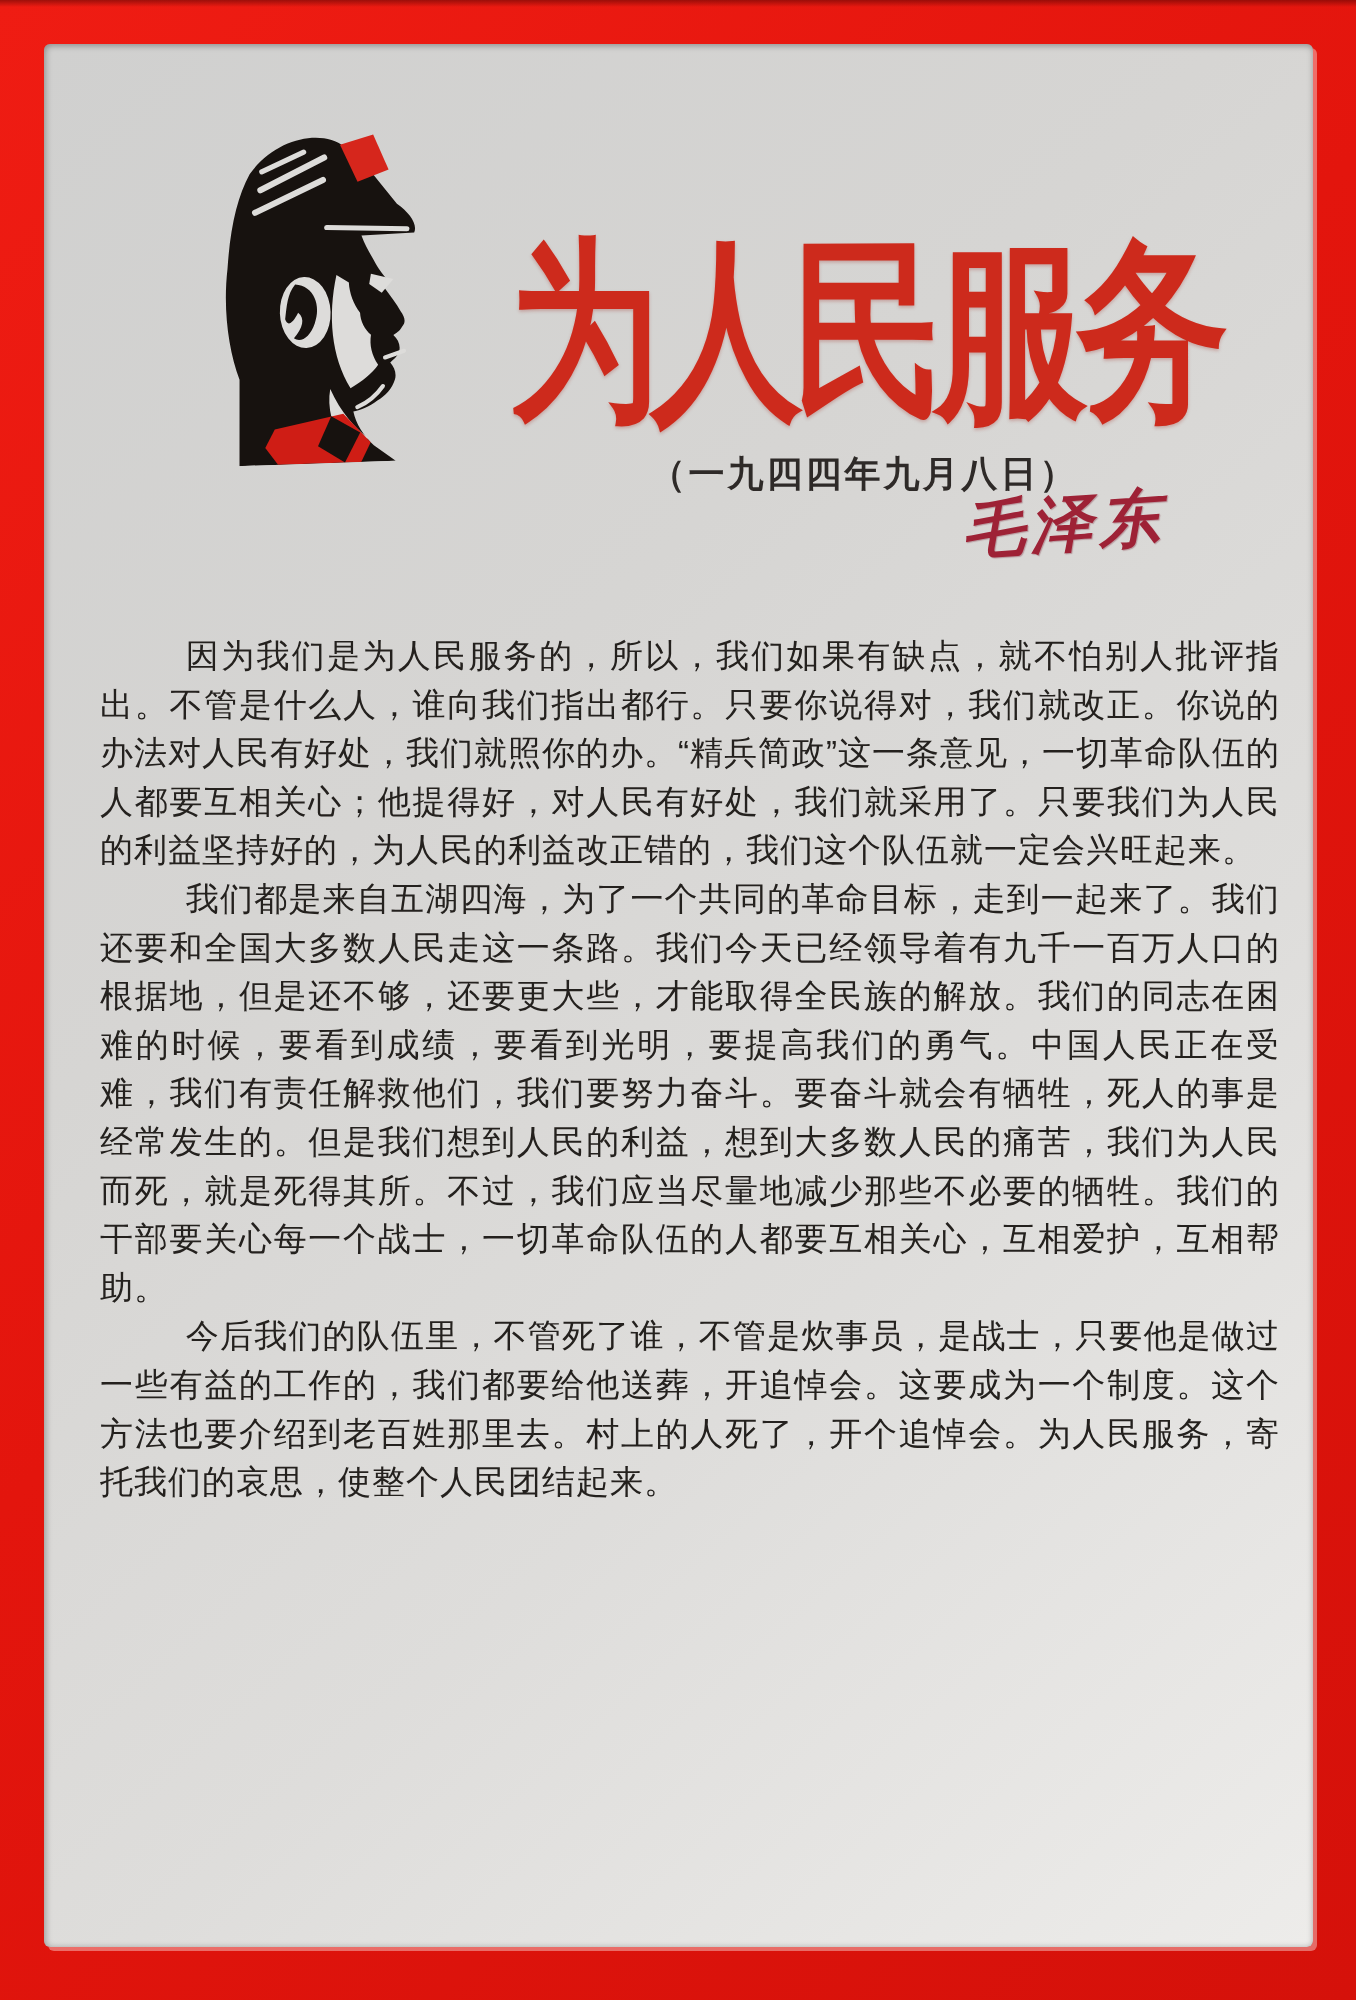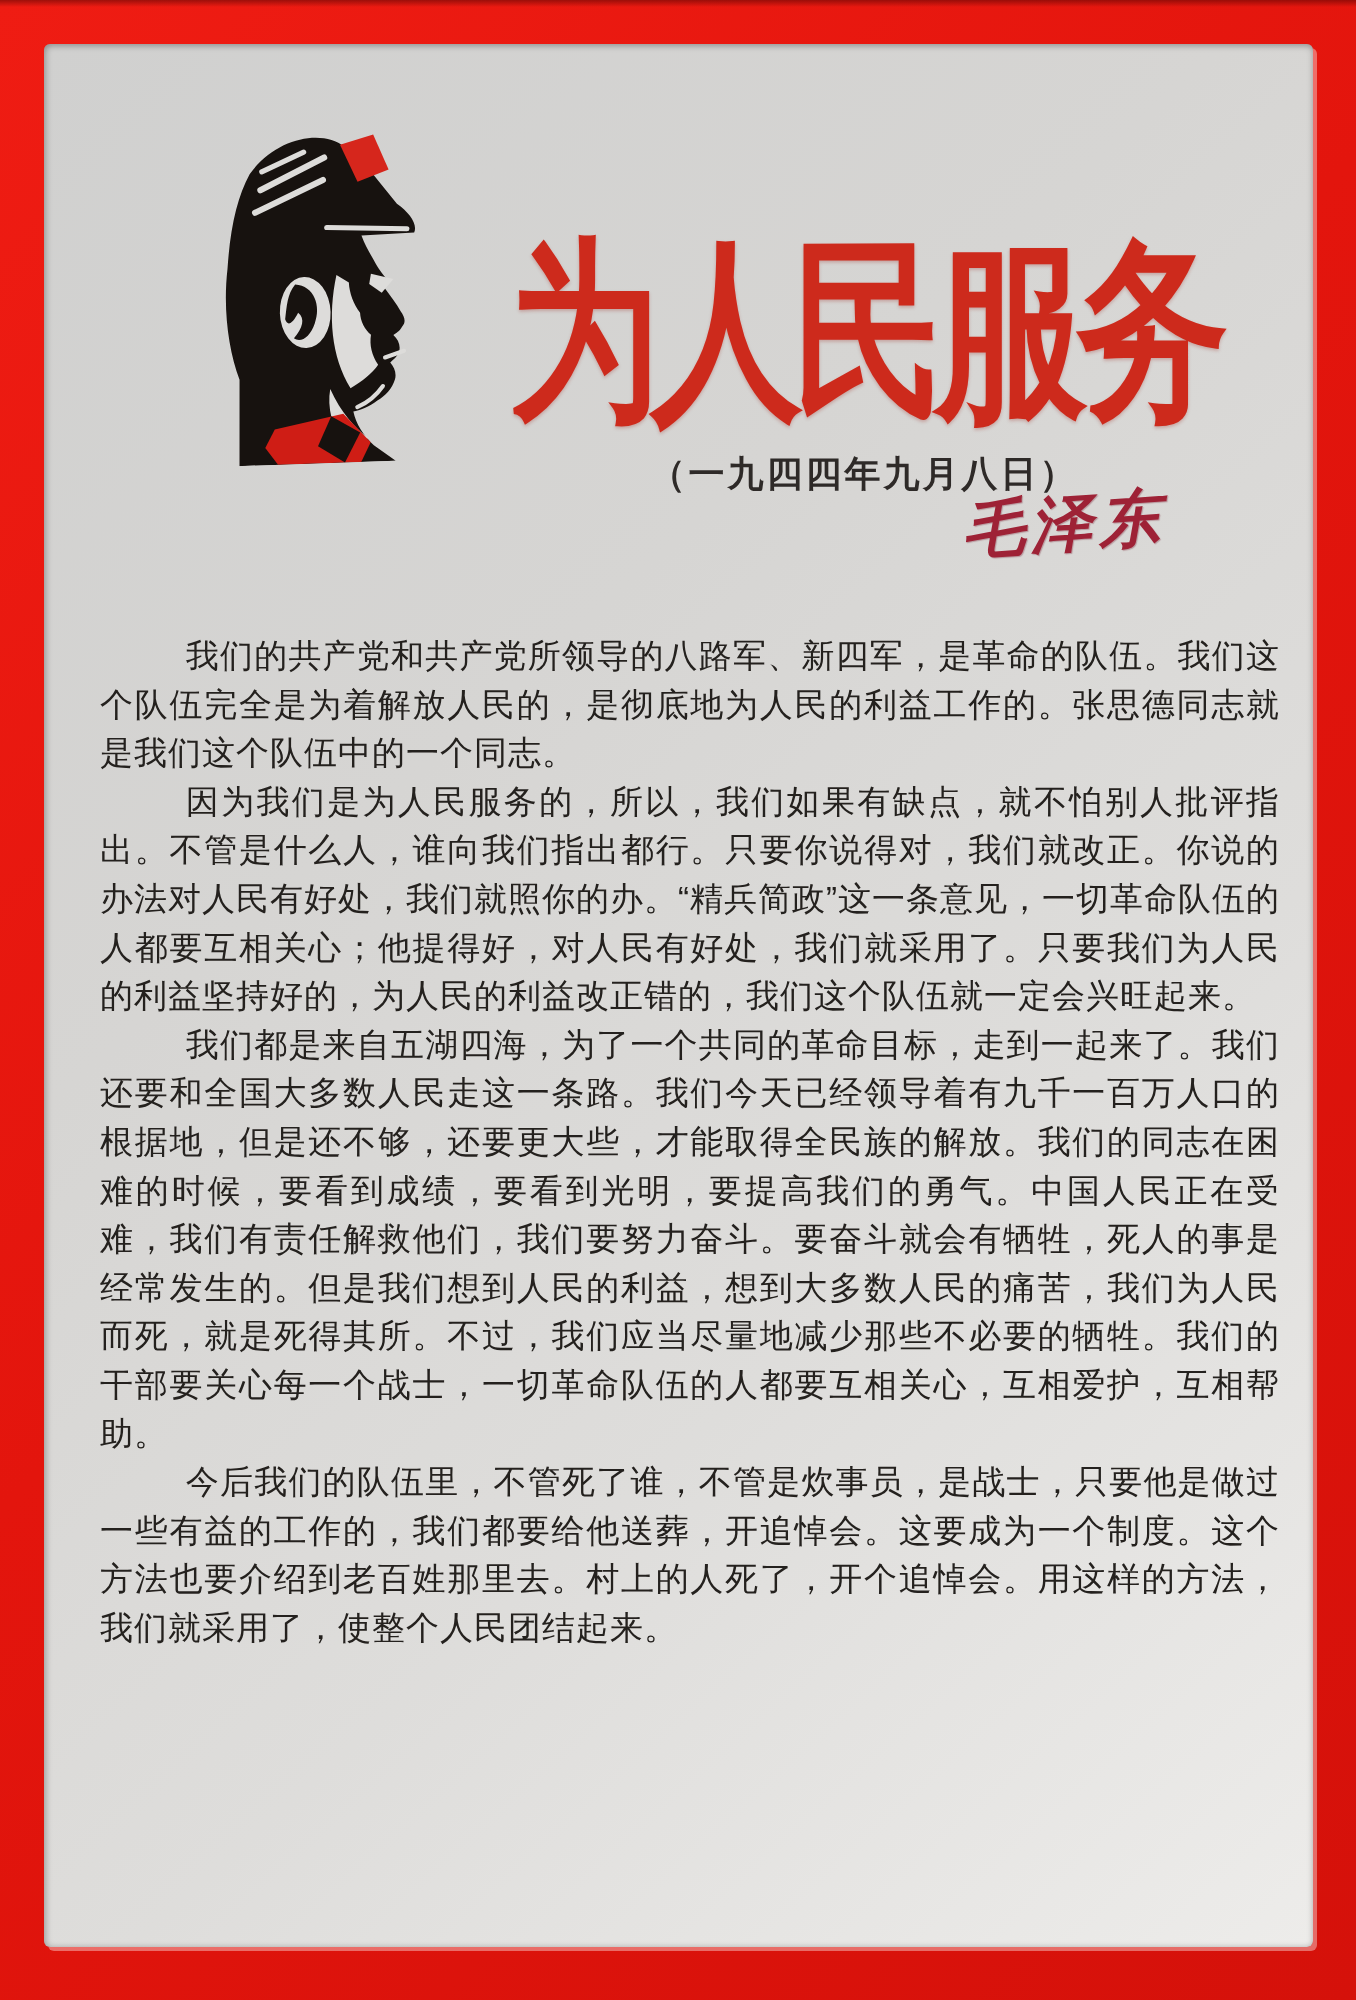--- a/index.html
+++ b/index.html
@@ -116,19 +116,18 @@
     </g>
   </svg>
 
   <div class="title">为人民服务</div>
 
   <div class="date-line">（一九四四年九月八日）</div>
 
   <div class="signature">毛泽东</div>
 
   <div class="speech">
-    <p>我们的共产党和共产党所领导的八路军、新四军，是革命的队伍。我们这个队伍完全是为着解放人民的，是彻底地为人民的利益工作的。张思德同志就是我们这个队伍中的一个同志。</p>
     <p>因为我们是为人民服务的，所以，我们如果有缺点，就不怕别人批评指出。不管是什么人，谁向我们指出都行。只要你说得对，我们就改正。你说的办法对人民有好处，我们就照你的办。“精兵简政”这一条意见，一切革命队伍的人都要互相关心；他提得好，对人民有好处，我们就采用了。只要我们为人民的利益坚持好的，为人民的利益改正错的，我们这个队伍就一定会兴旺起来。</p>
     <p>我们都是来自五湖四海，为了一个共同的革命目标，走到一起来了。我们还要和全国大多数人民走这一条路。我们今天已经领导着有九千一百万人口的根据地，但是还不够，还要更大些，才能取得全民族的解放。我们的同志在困难的时候，要看到成绩，要看到光明，要提高我们的勇气。中国人民正在受难，我们有责任解救他们，我们要努力奋斗。要奋斗就会有牺牲，死人的事是经常发生的。但是我们想到人民的利益，想到大多数人民的痛苦，我们为人民而死，就是死得其所。不过，我们应当尽量地减少那些不必要的牺牲。我们的干部要关心每一个战士，一切革命队伍的人都要互相关心，互相爱护，互相帮助。</p>
-    <p>今后我们的队伍里，不管死了谁，不管是炊事员，是战士，只要他是做过一些有益的工作的，我们都要给他送葬，开追悼会。这要成为一个制度。这个方法也要介绍到老百姓那里去。村上的人死了，开个追悼会。用这样的方法，我们就采用了，使整个人民团结起来。</p>
+    <p>今后我们的队伍里，不管死了谁，不管是炊事员，是战士，只要他是做过一些有益的工作的，我们都要给他送葬，开追悼会。这要成为一个制度。这个方法也要介绍到老百姓那里去。村上的人死了，开个追悼会。为人民服务，寄托我们的哀思，使整个人民团结起来。</p>
   </div>
 
 </div>
 
 </body></html>

